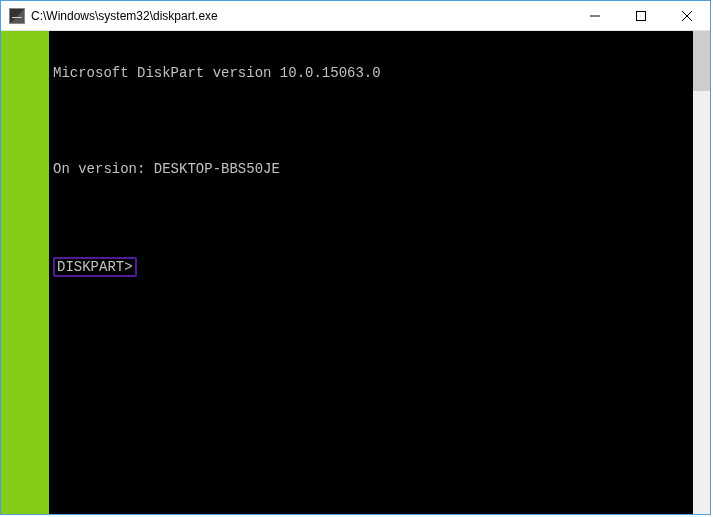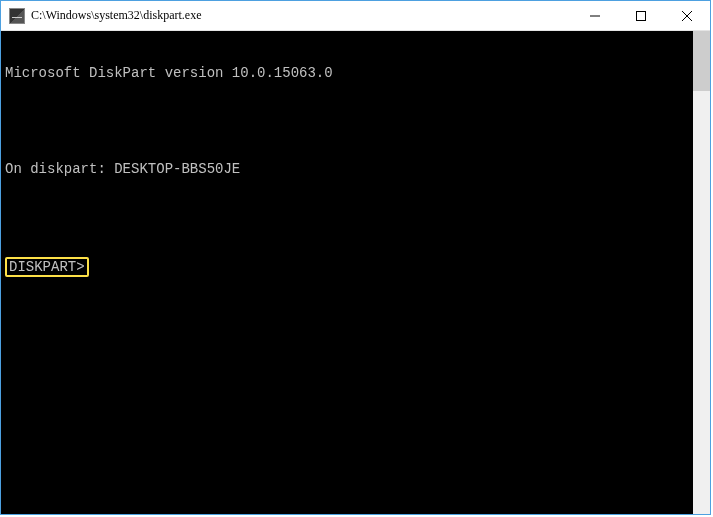--- a/index.html
+++ b/index.html
@@ -44,21 +44,20 @@
       top: 8px;
       left: 2px;
       width: 10px;
       height: 1px;
       background: #ccc;
     }
     .titlebar-title {
       flex: 1;
       font-size: 12px;
       color: #000;
-      font-family: Liberation Serif, serif;
     }
     .titlebar-controls {
       display: flex;
       height: 100%;
     }
     .titlebar-btn {
       width: 46px;
       height: 29px;
       display: flex;
       align-items: center;
@@ -69,39 +68,40 @@
     }
     .titlebar-btn svg {
       width: 10px;
       height: 10px;
     }
     .client-area {
       flex: 1;
       display: flex;
       background: #84cc16;
       position: relative;
+      padding-left: 48px;
     }
     .terminal {
       flex: 1;
       background: #000;
       padding: 2px 4px;
       font-family: "Consolas", "Courier New", monospace;
       font-size: 14px;
       line-height: 16px;
       color: #c0c0c0;
       white-space: pre;
       overflow: hidden;
     }
     .terminal-line {
       display: block;
       min-height: 16px;
     }
     .prompt-highlight {
       display: inline-block;
-      border: 2px solid #fde047;
+      border: 2px solid #4c1d95;
       padding: 0 2px;
       border-radius: 2px;
       color: #c0c0c0;
       text-align: center;
     }
     .scrollbar {
       width: 17px;
       background: #f0f0f0;
       position: relative;
     }
@@ -143,21 +143,21 @@
             <line x1="0" y1="0" x2="10" y2="10" stroke="#000" stroke-width="1"></line>
             <line x1="10" y1="0" x2="0" y2="10" stroke="#000" stroke-width="1"></line>
           </svg>
       </button>
     </div>
   </div>
   <div class="client-area">
     <div class="terminal">
       <span class="terminal-line">Microsoft DiskPart version 10.0.15063.0</span>
       <span class="terminal-line"></span>
-      <span class="terminal-line">On diskpart: DESKTOP-BBS50JE</span>
+      <span class="terminal-line">On version: DESKTOP-BBS50JE</span>
       <span class="terminal-line"></span>
       <span class="terminal-line"><span class="prompt-highlight">DISKPART&gt;</span></span>
     </div>
     <div class="scrollbar">
       <div class="scrollbar-track">
         <div class="scrollbar-thumb"></div>
       </div>
     </div>
   </div>
 </div>

